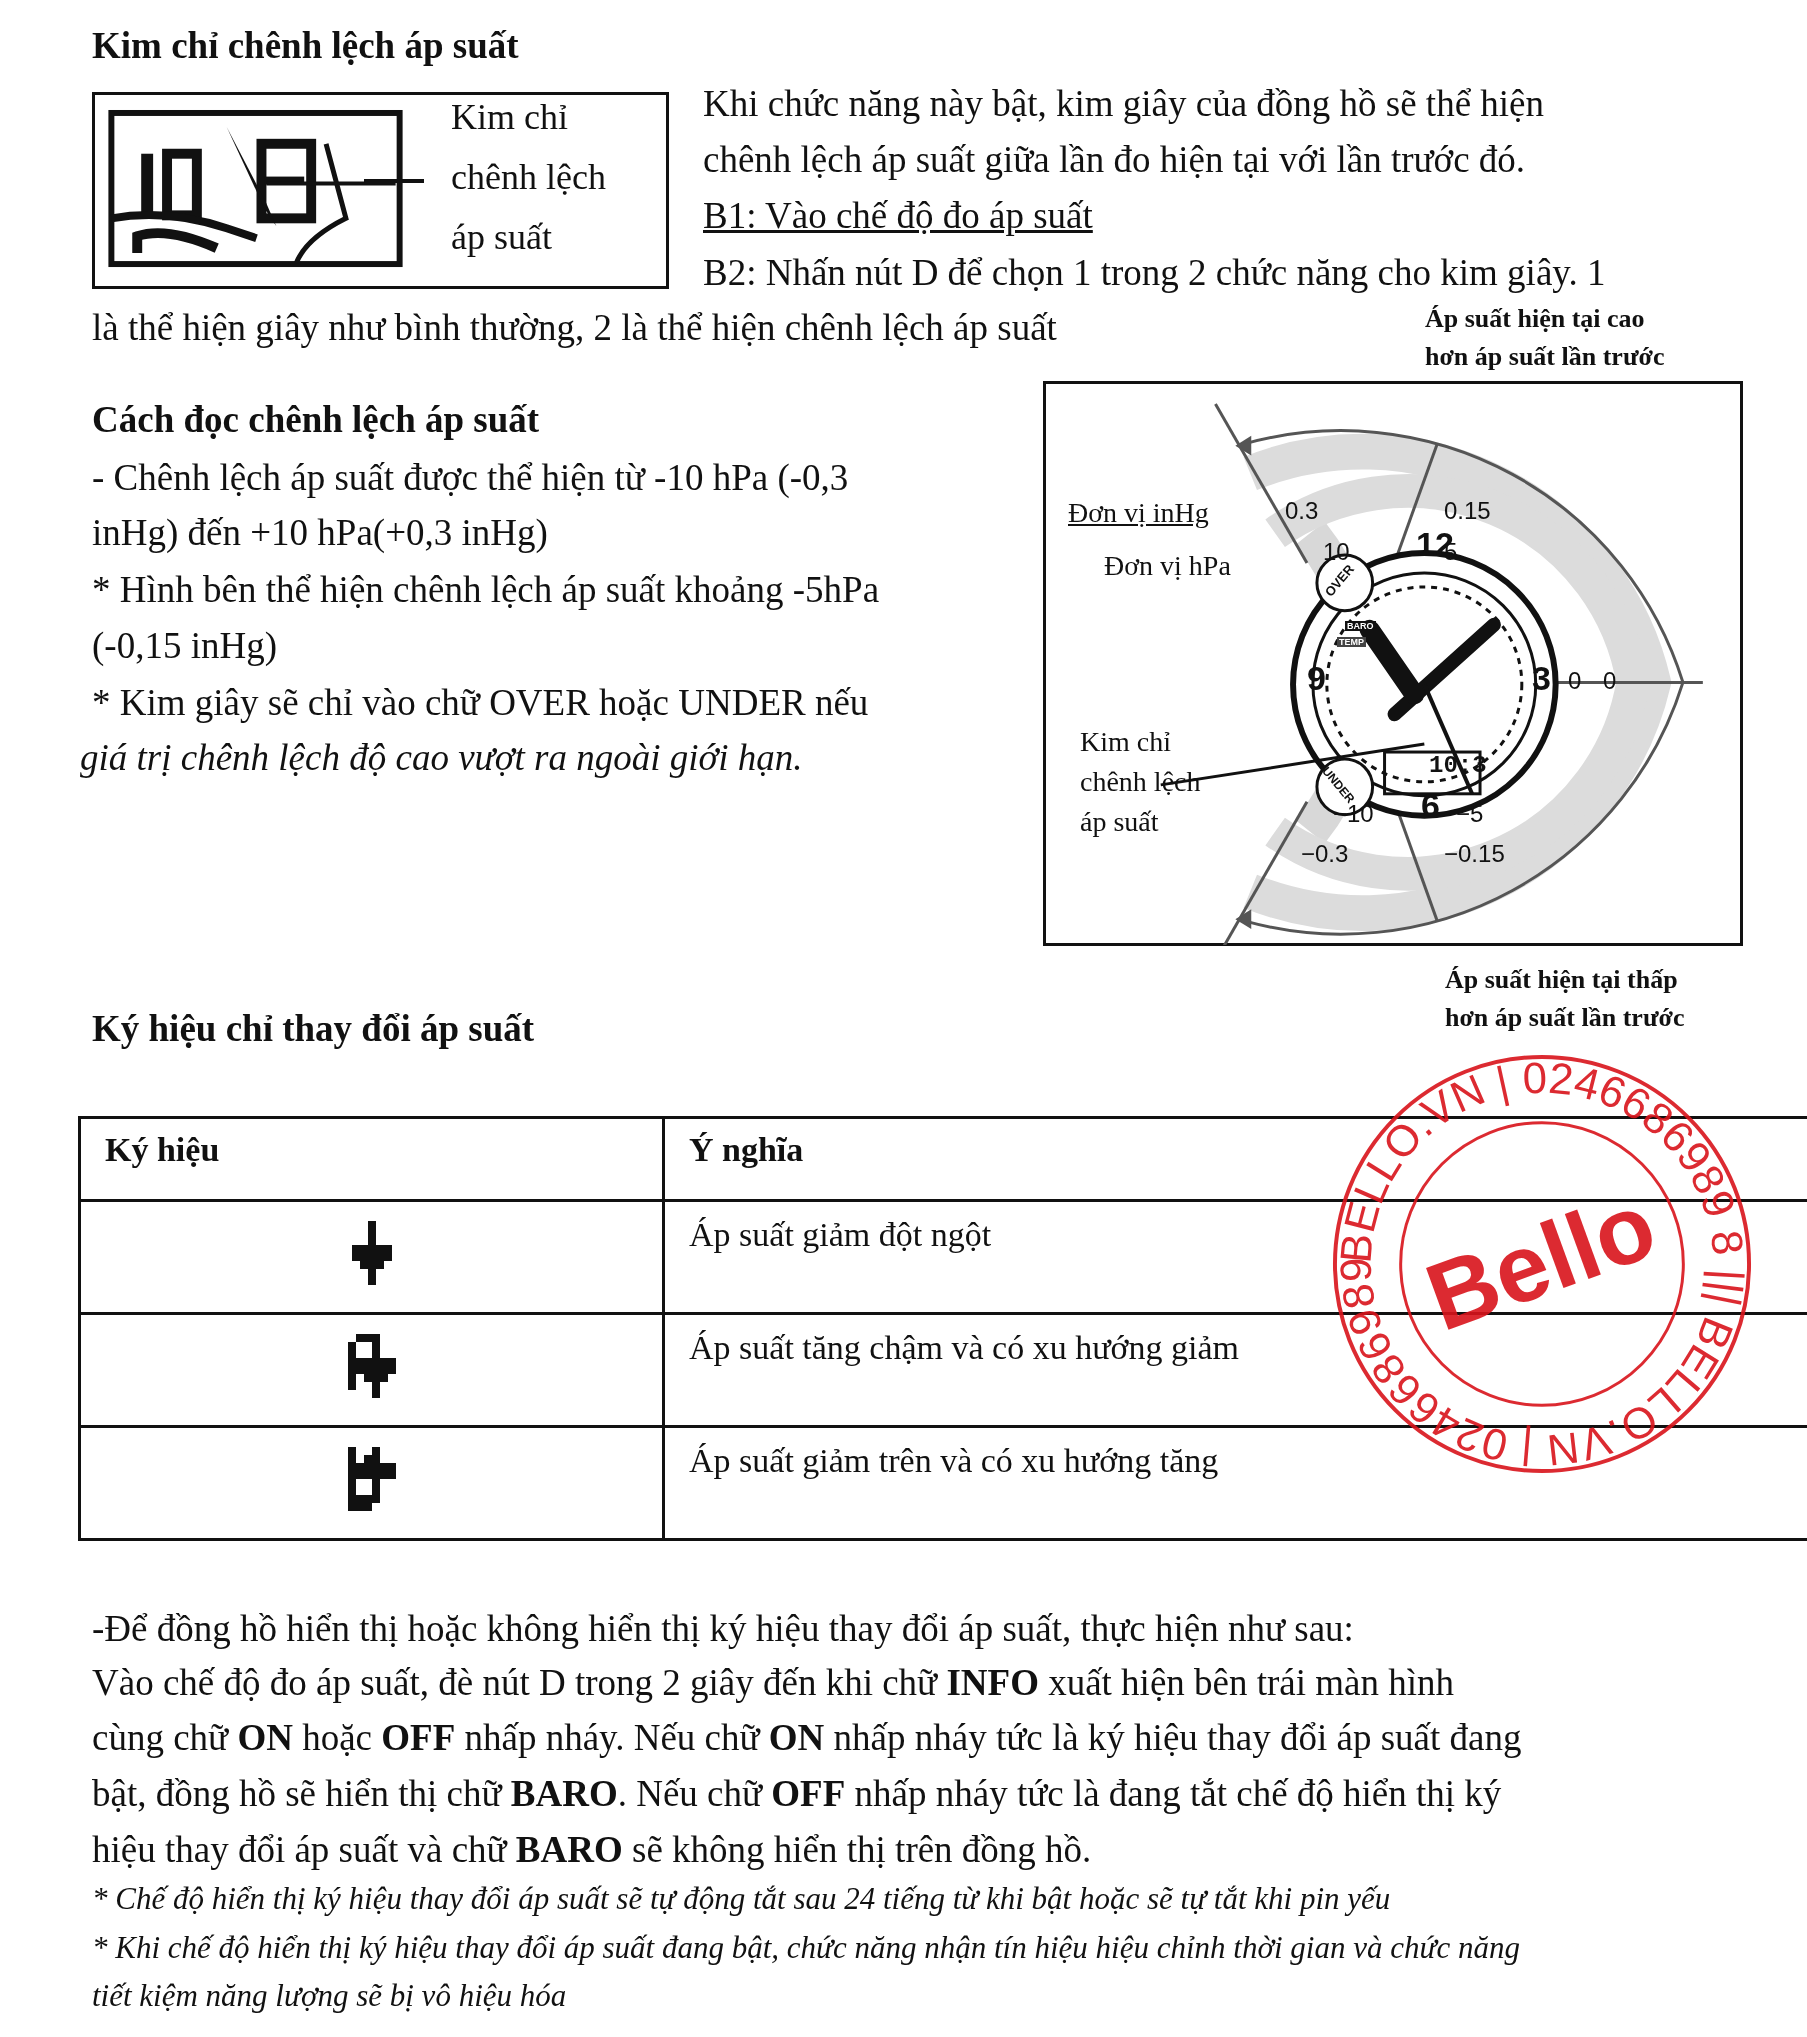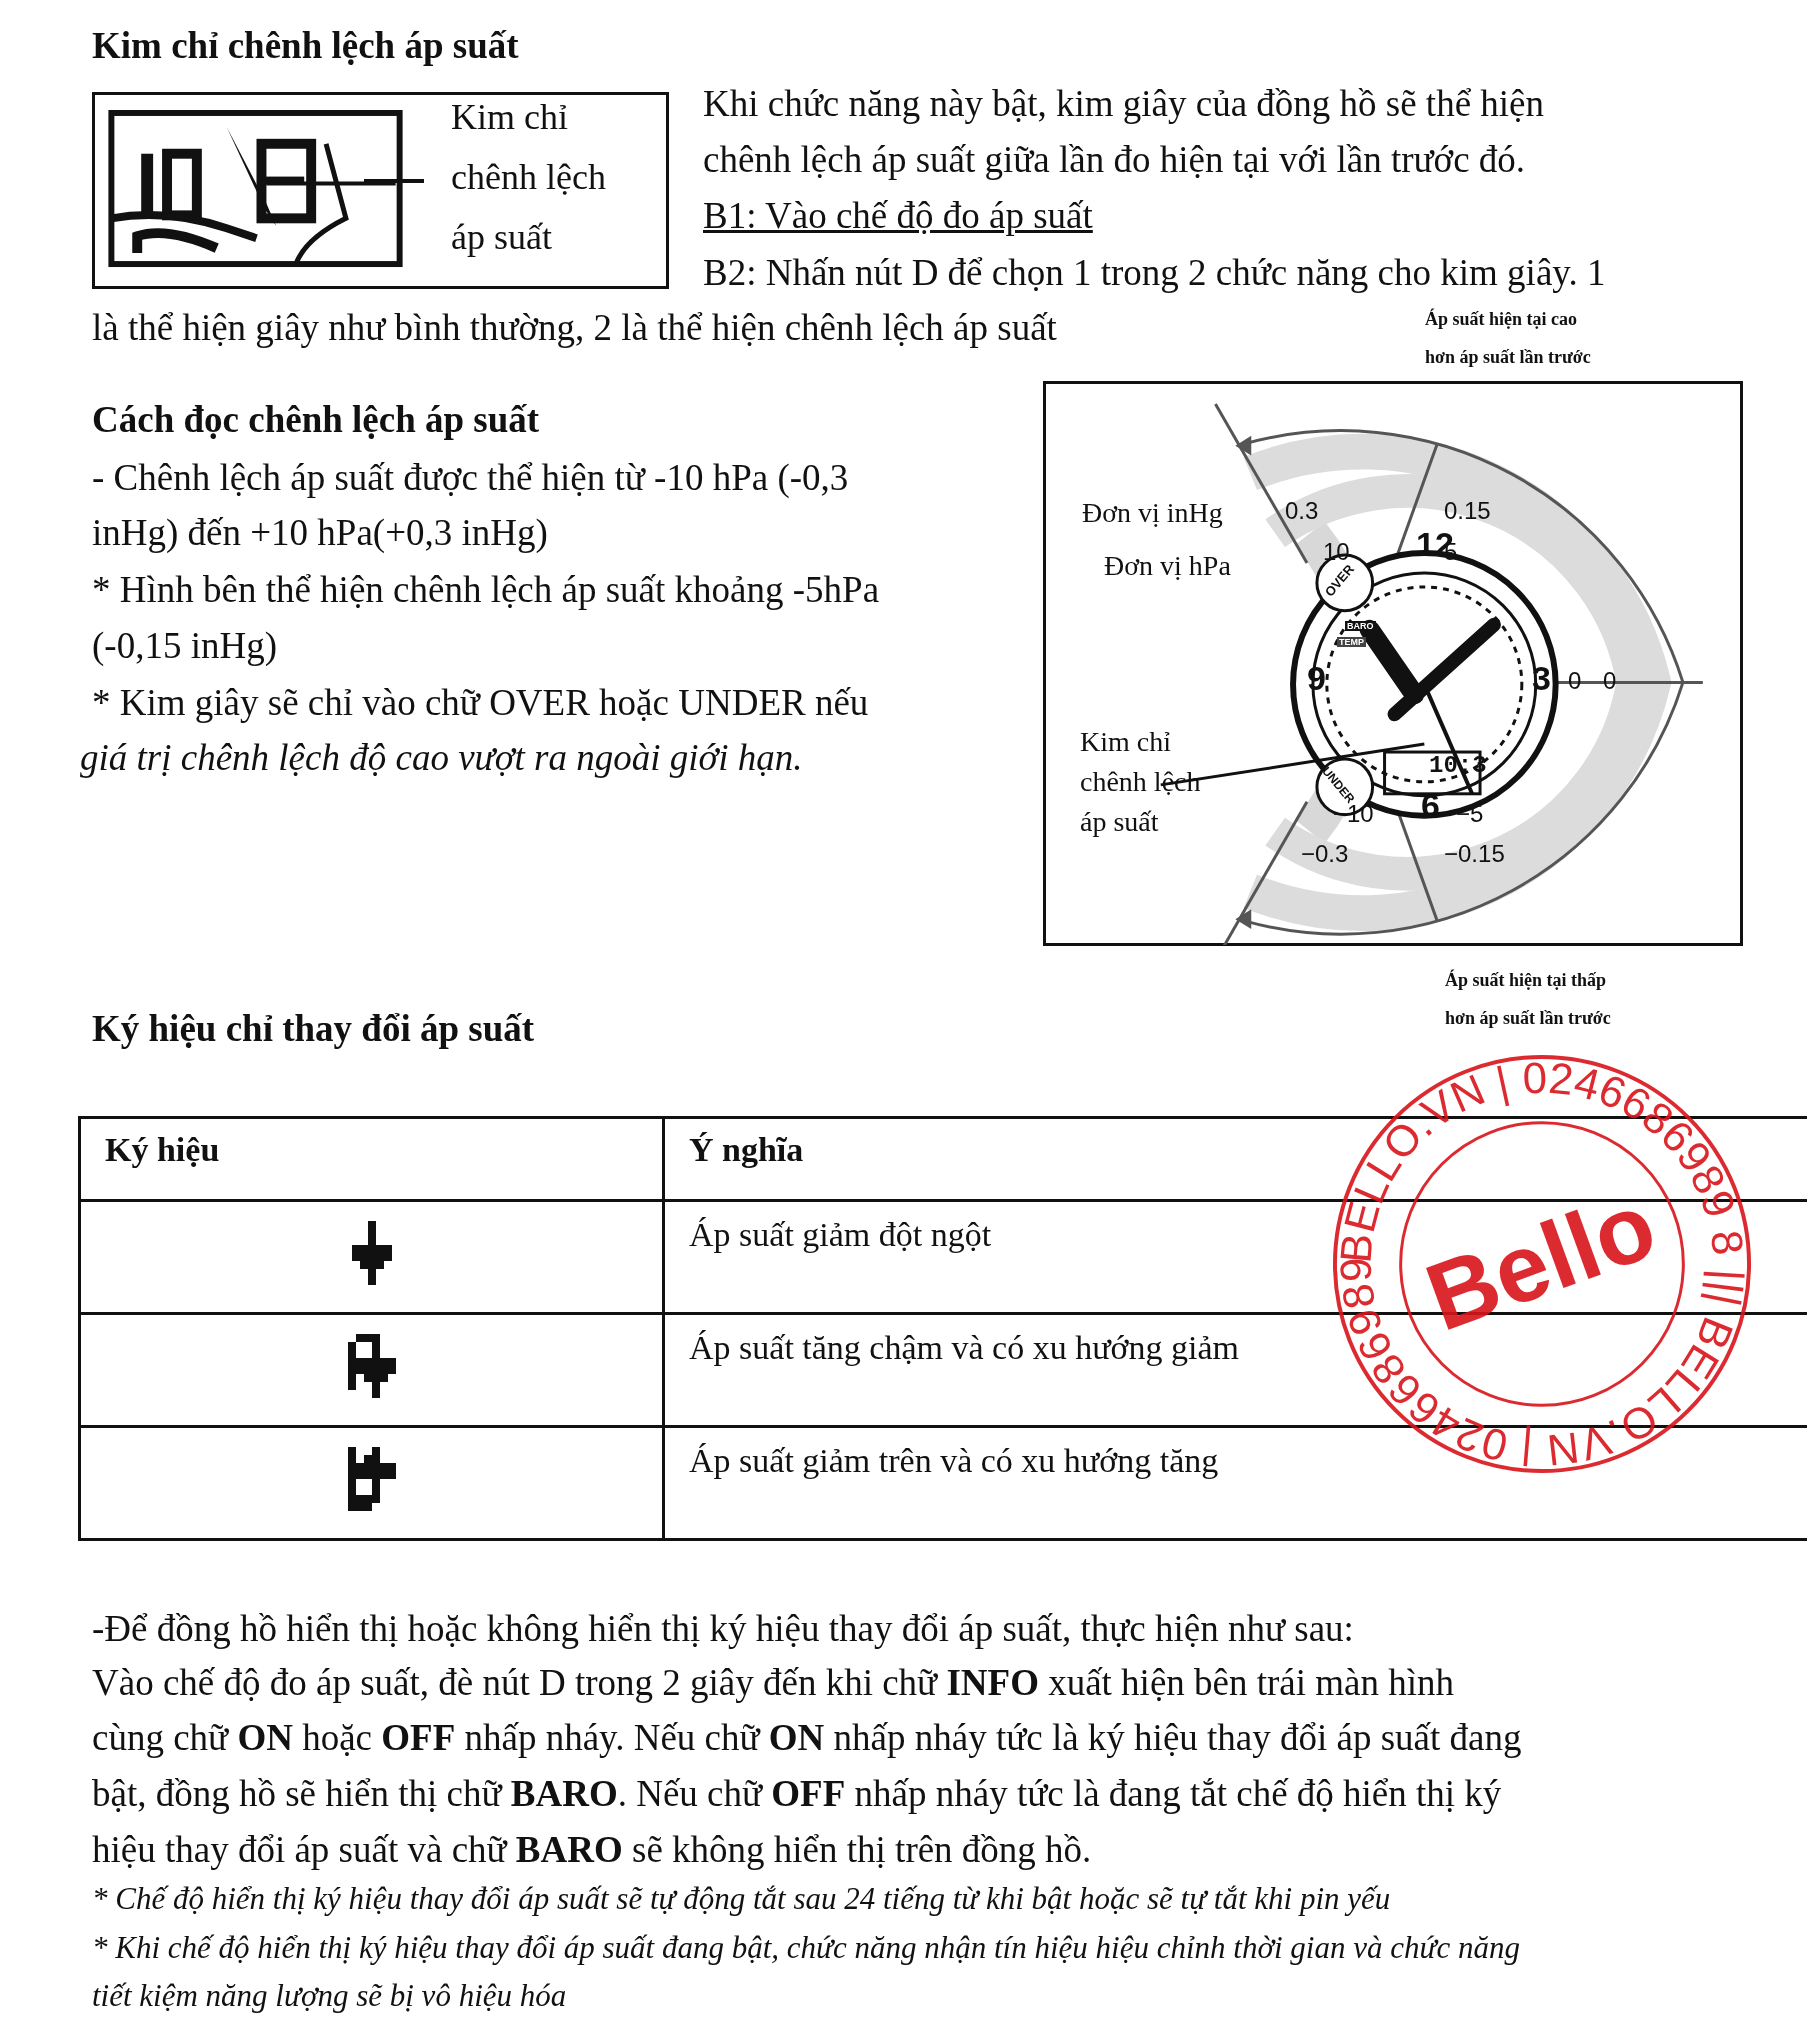--- a/index.html
+++ b/index.html
@@ -2,21 +2,21 @@
 <html><head>
 <meta charset="utf-8">
 <style>
   html,body{margin:0;padding:0;background:#fff;}
   body{width:1808px;height:2038px;position:relative;overflow:hidden;font-family:"Liberation Serif","DejaVu Serif",serif;color:#111;}
   .abs{position:absolute;}
   .h{font-weight:bold;font-size:37px;white-space:nowrap;}
   .p{font-size:37px;line-height:56px;white-space:nowrap;}
   .it{font-style:italic;font-size:31px;white-space:nowrap;text-align:right;}
   .lbl{font-size:28px;white-space:nowrap;line-height:36px;}
-  .lbl2{font-size:18px;white-space:nowrap;font-weight:bold;line-height:38px;}
+  .lbl2{font-size:26px;white-space:nowrap;font-weight:bold;line-height:38px;}
   #lcdbox{left:92px;top:92px;width:577px;height:197px;border:3px solid #111;box-sizing:border-box;}
   #diag{left:1043px;top:381px;width:700px;height:565px;border:3px solid #111;box-sizing:border-box;}
   table.sym{position:absolute;left:78px;top:1116px;width:1790px;border-collapse:collapse;}
   table.sym td{border:3px solid #111;font-size:34px;vertical-align:top;}
   table.sym tr.head td{height:68px;font-weight:bold;padding:12px 0 0 24px;}
   table.sym tr.row td{height:96px;}
   table.sym td.c1{width:557px;text-align:center;vertical-align:middle;}
   table.sym td.c2{padding:14px 0 0 24px;}
   .stamp{left:1328px;top:1050px;width:428px;height:428px;pointer-events:none;}
 </style>
@@ -105,21 +105,21 @@
   <div class="abs" style="left:370px;top:141px;font:bold 34px 'Liberation Sans',sans-serif;">12</div>
   <div class="abs" style="left:486px;top:275px;font:bold 34px 'Liberation Sans',sans-serif;">3</div>
   <div class="abs" style="left:375px;top:402px;font:bold 34px 'Liberation Sans',sans-serif;">6</div>
   <div class="abs" style="left:261px;top:275px;font:bold 34px 'Liberation Sans',sans-serif;">9</div>
   <div class="abs" style="left:383px;top:368px;font:bold 24px 'Liberation Mono',monospace;">10:3</div>
   <div class="abs" style="left:275px;top:189px;font:bold 13px 'Liberation Sans',sans-serif;transform:rotate(-50deg);">OVER</div>
   <div class="abs" style="left:271px;top:394px;font:bold 12px 'Liberation Sans',sans-serif;transform:rotate(50deg);">UNDER</div>
   <div class="abs" style="left:299px;top:237px;font:bold 9px 'Liberation Sans',sans-serif;background:#111;color:#fff;padding:0 2px;">BARO</div>
   <div class="abs" style="left:291px;top:253px;font:bold 9px 'Liberation Sans',sans-serif;background:#444;color:#fff;padding:0 2px;">TEMP</div>
 
-  <div class="abs lbl" style="left:36px;top:111px;">Đơn vị inHg</div>
+  <div class="abs lbl" style="left:22px;top:111px;text-decoration:underline;">Đơn vị inHg</div>
   <div class="abs lbl" style="left:58px;top:164px;">Đơn vị hPa</div>
   <div class="abs lbl" style="left:34px;top:338px;line-height:40px;">
     <div>Kim chỉ</div>
     <div>chênh lệch</div>
     <div>áp suất</div>
   </div>
 
   <div class="abs" style="left:239px;top:113px;font:24px 'Liberation Sans',sans-serif;">0.3</div>
   <div class="abs" style="left:277px;top:154px;font:24px 'Liberation Sans',sans-serif;">10</div>
   <div class="abs" style="left:398px;top:113px;font:24px 'Liberation Sans',sans-serif;">0.15</div>

